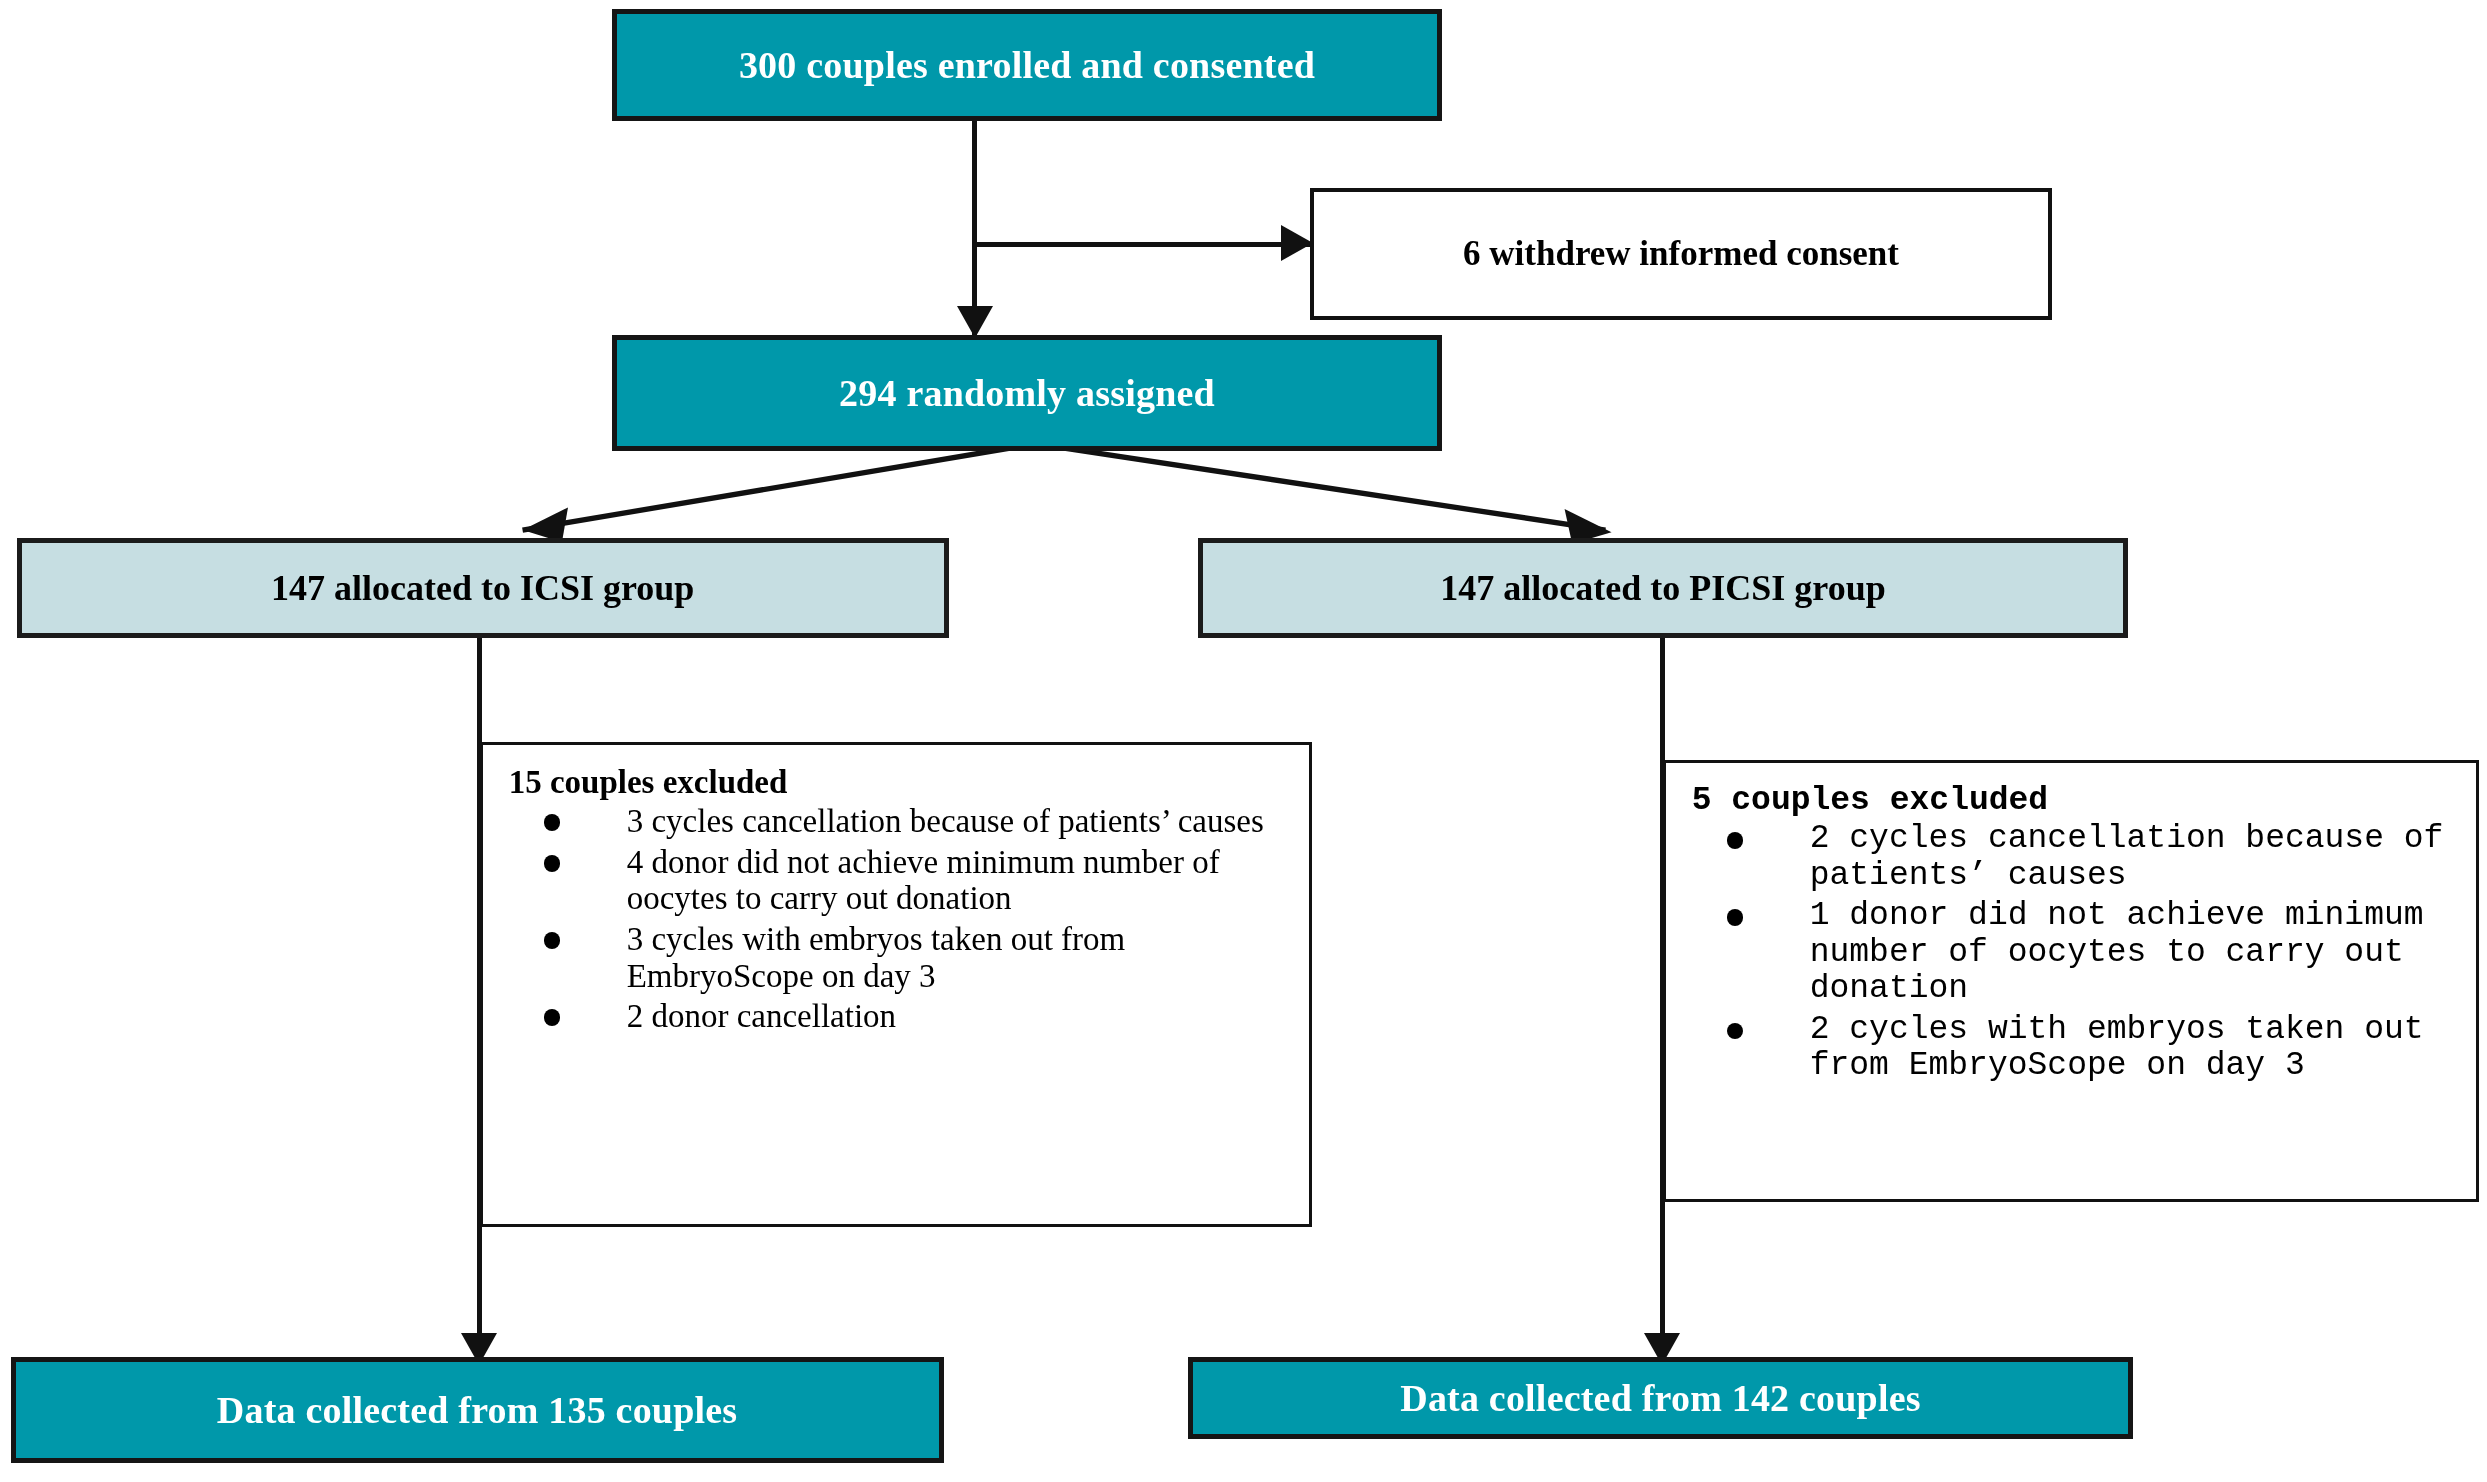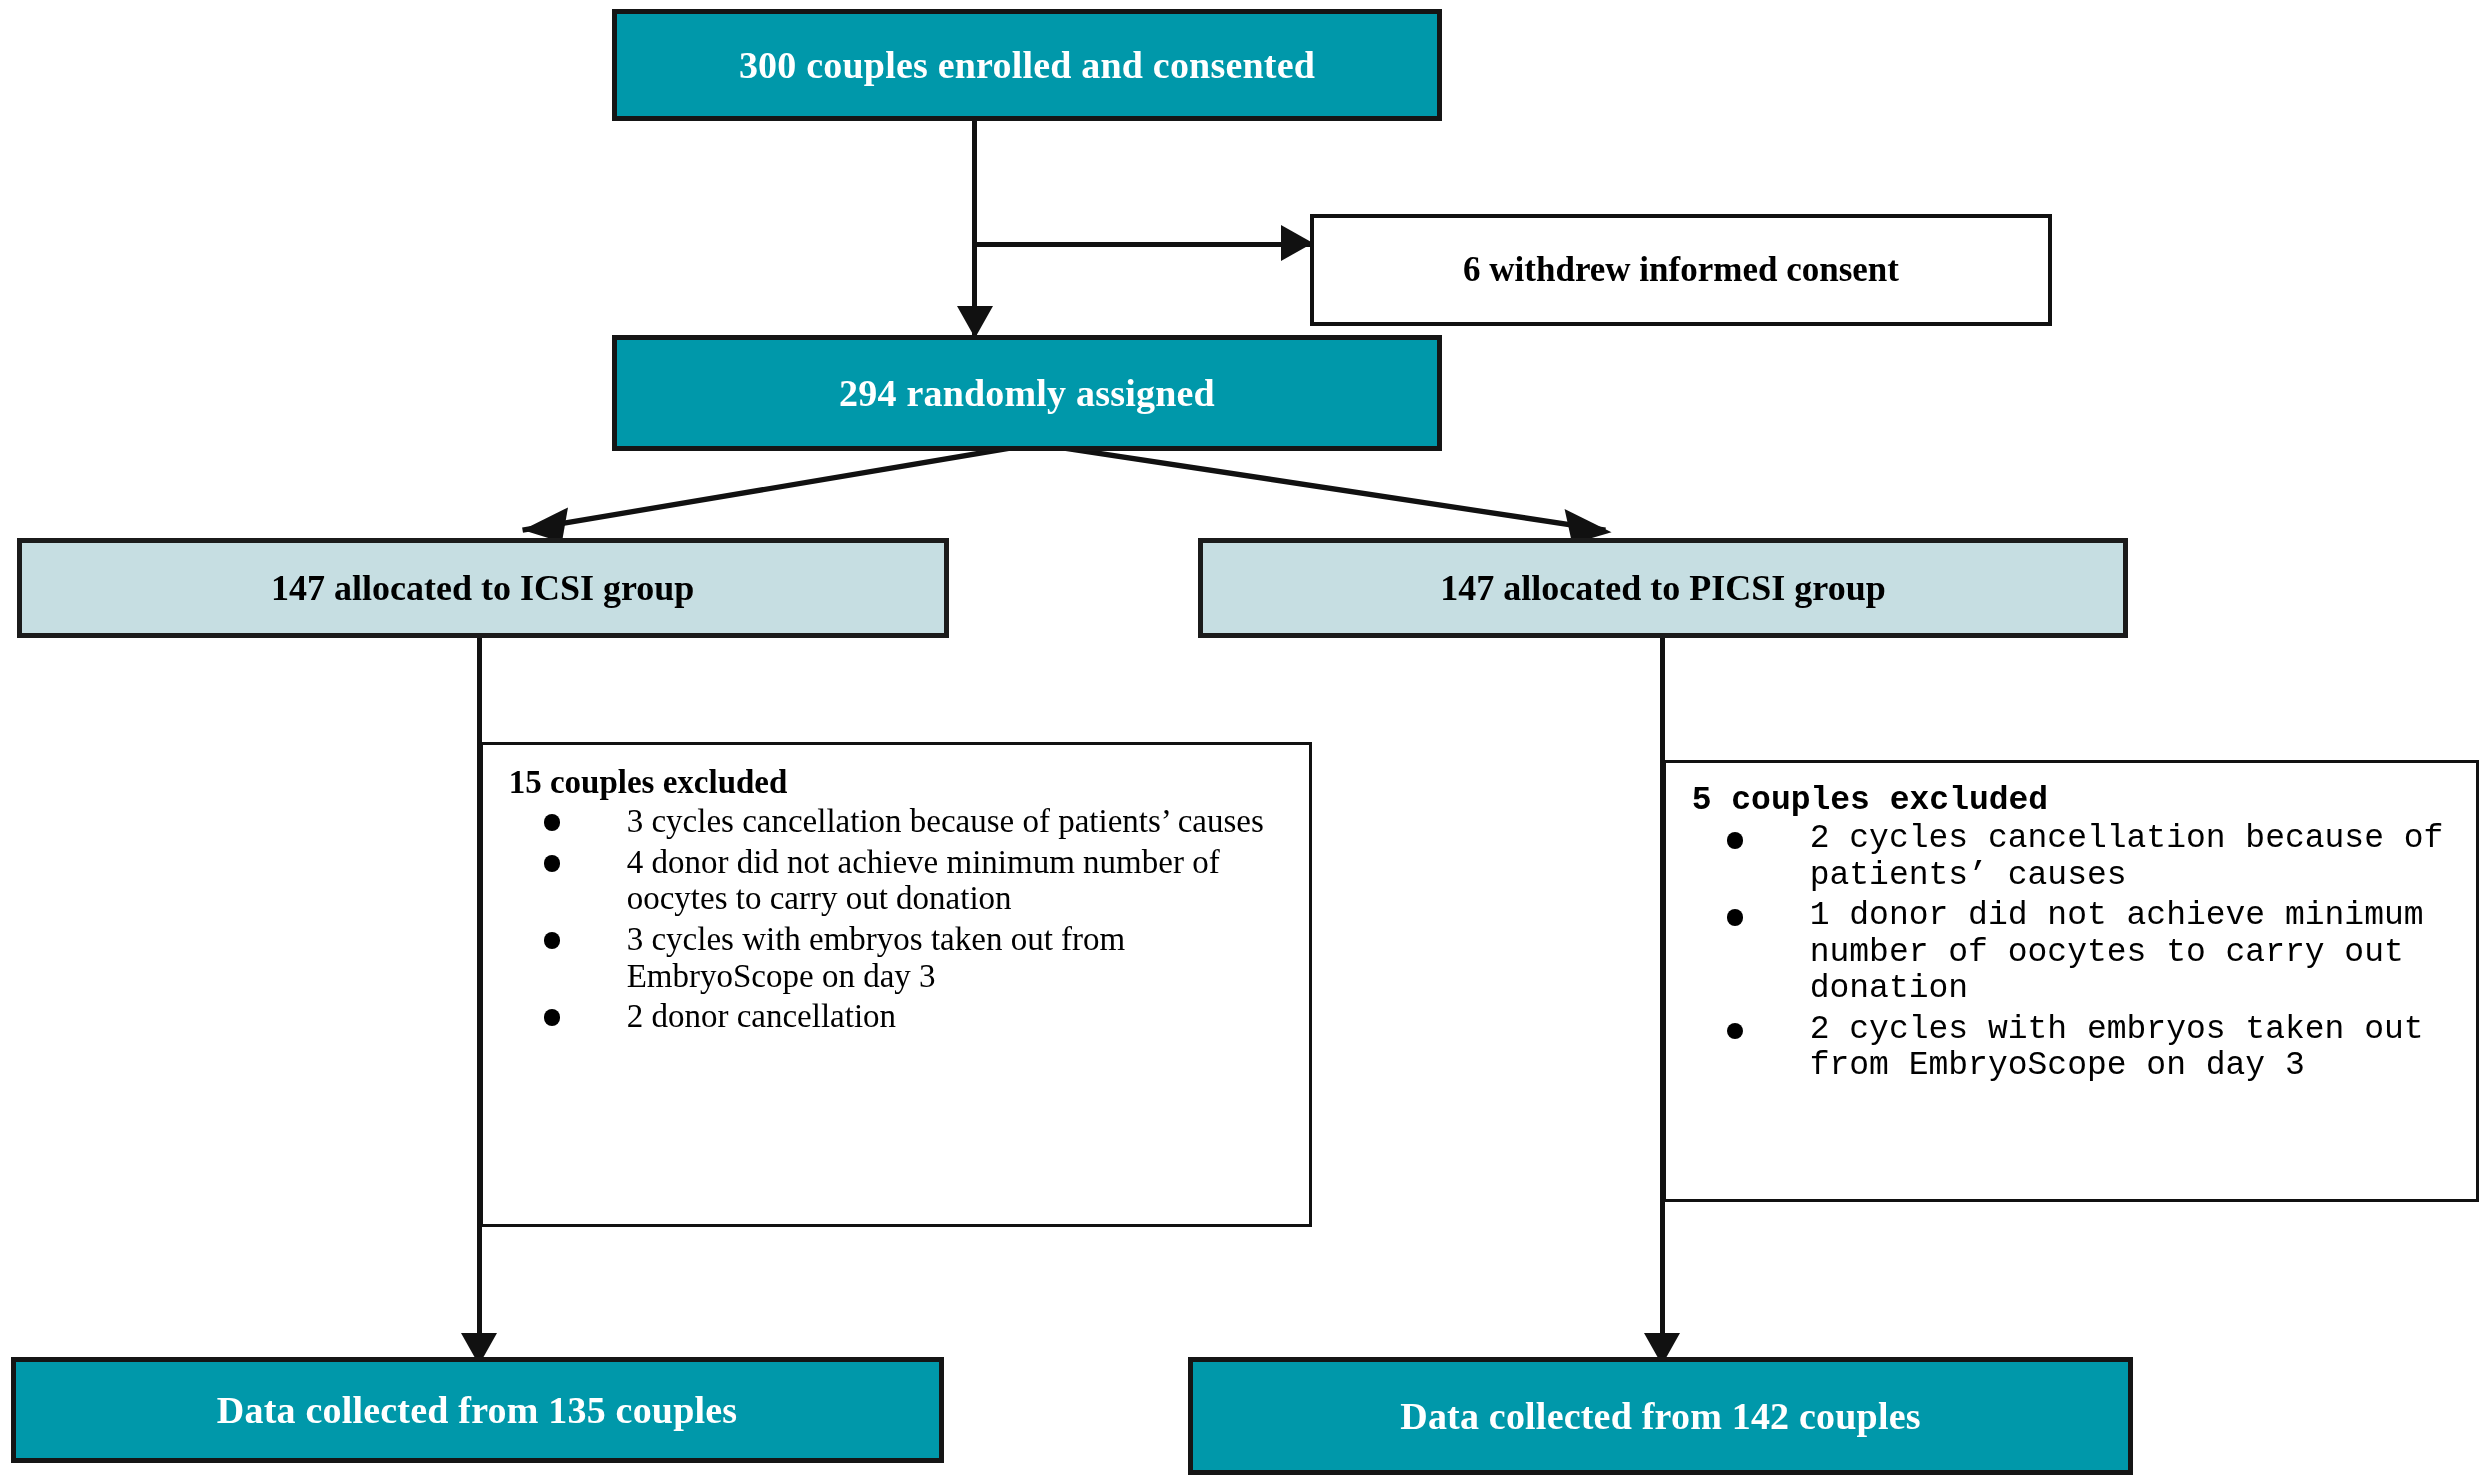--- a/index.html
+++ b/index.html
@@ -134,21 +134,21 @@
   <div class="conn hline" style="left:477px; top:742px; width:9px;"></div>
 
   <div class="conn vline" style="left:1660px; top:636px; height:721px;"></div>
   <div class="arrow-down" style="left:1644px; top:1333px;"></div>
   <div class="conn hline" style="left:1660px; top:760px; width:9px;"></div>
 
   <div class="node node-teal" style="left:612px; top:9px; width:830px; height:112px;">
     <span>300 couples enrolled and consented</span>
   </div>
 
-  <div class="node node-plain" style="left:1310px; top:188px; width:742px; height:112px;margin-top:26px;">
+  <div class="node node-plain" style="left:1310px; top:188px; width:742px; height:132px;">
     <span>6 withdrew informed consent</span>
   </div>
 
   <div class="node node-teal" style="left:612px; top:335px; width:830px; height:116px;">
     <span>294 randomly assigned</span>
   </div>
 
   <div class="node node-pale" style="left:16.7px; top:538px; width:932px; height:100px;">
     <span>147 allocated to ICSI group</span>
   </div>
@@ -194,18 +194,18 @@
         <span class="bullet"></span>
         <span>2 cycles with embryos taken out from EmbryoScope on day 3</span>
       </li>
     </ul>
   </div>
 
   <div class="node node-teal" style="left:10.6px; top:1357px; width:933px; height:106px;">
     <span>Data collected from 135 couples</span>
   </div>
 
-  <div class="node node-teal" style="left:1188px; top:1357px; width:945px; height:118px;">
+  <div class="node node-teal" style="left:1188px; top:1357px; width:945px; height:82px;">
     <span>Data collected from 142 couples</span>
   </div>
 
 </div>
 
 
 </body></html>

